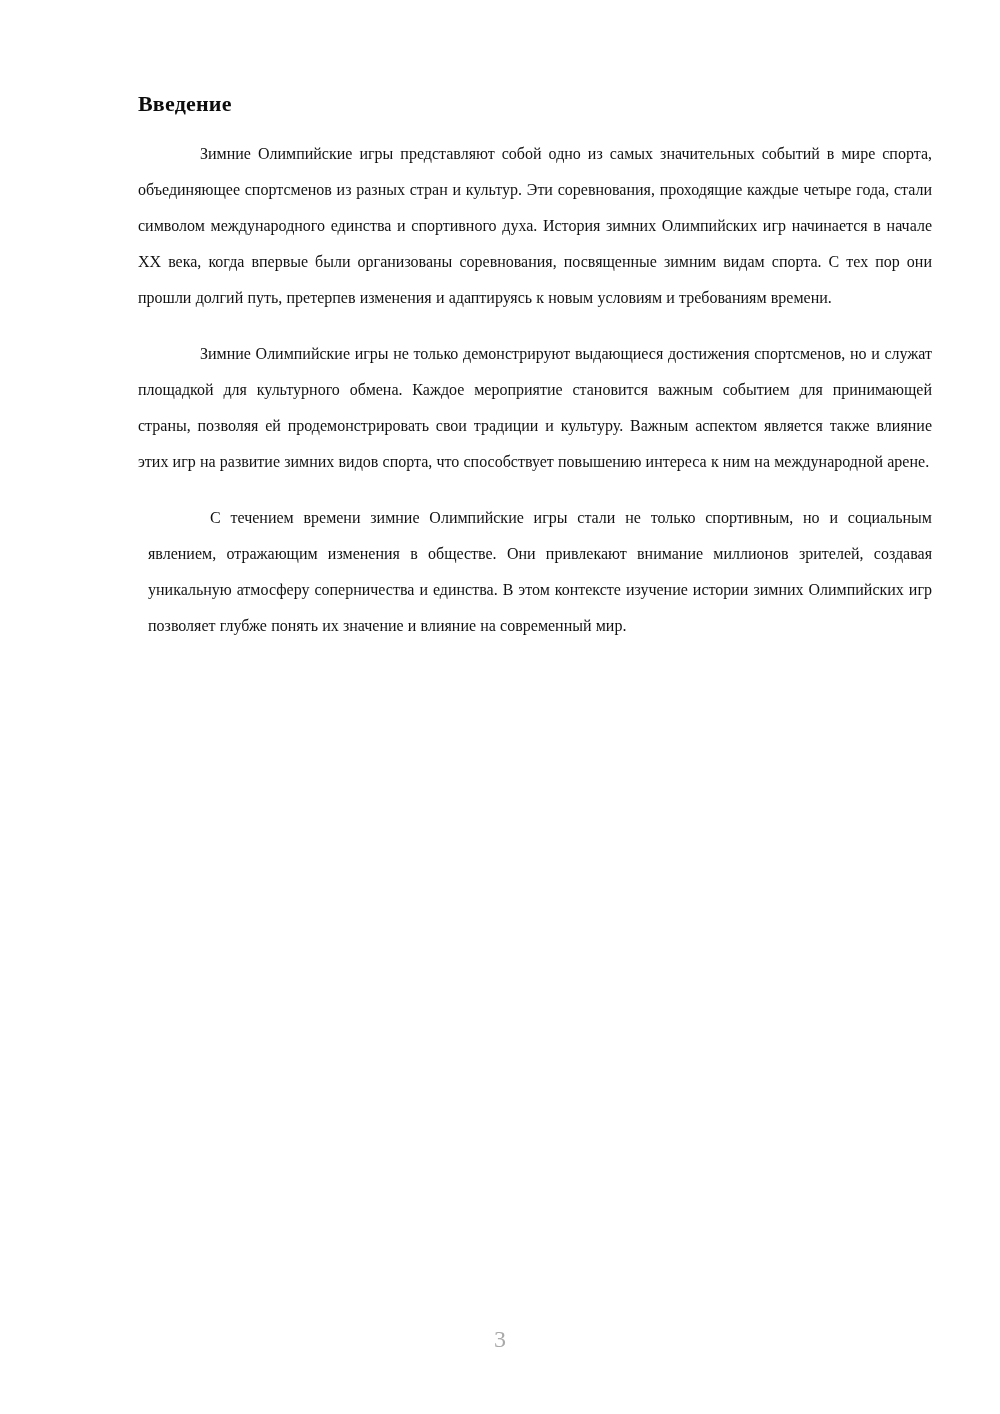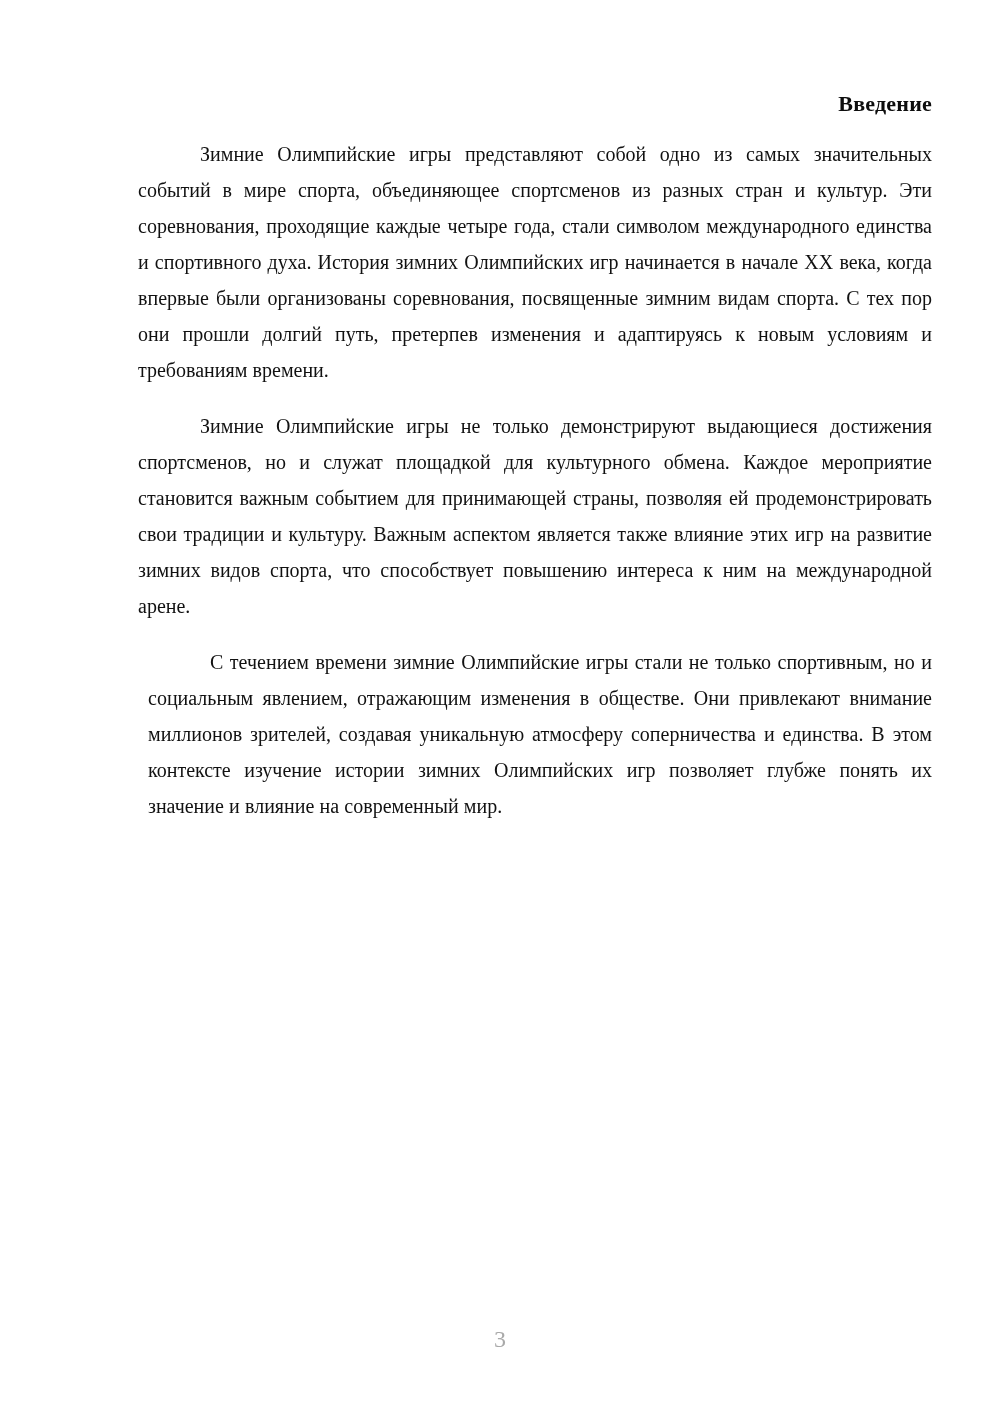--- a/index.html
+++ b/index.html
@@ -32,29 +32,29 @@
     top: 86px;
     width: 794px;
   }
 
   .doc-title {
     margin: 0 0 14px 0;
     font-family: "Liberation Serif", "DejaVu Serif", serif;
     font-size: 22px;
     font-weight: bold;
     line-height: 36px;
-    text-align: right;
+    text-align: left;
     letter-spacing: 0.2px;
     color: #0d0d0d;
   }
 
   .para {
     margin: 0 0 20px 0;
     font-family: "Liberation Serif", "DejaVu Serif", serif;
-    font-size: 20px;
+    font-size: 16px;
     line-height: 36px;
     text-align: justify;
     text-justify: inter-word;
     text-indent: 62px;
     color: #111111;
     word-spacing: 0.2px;
     hyphens: none;
   }
 
   .para:last-of-type {

